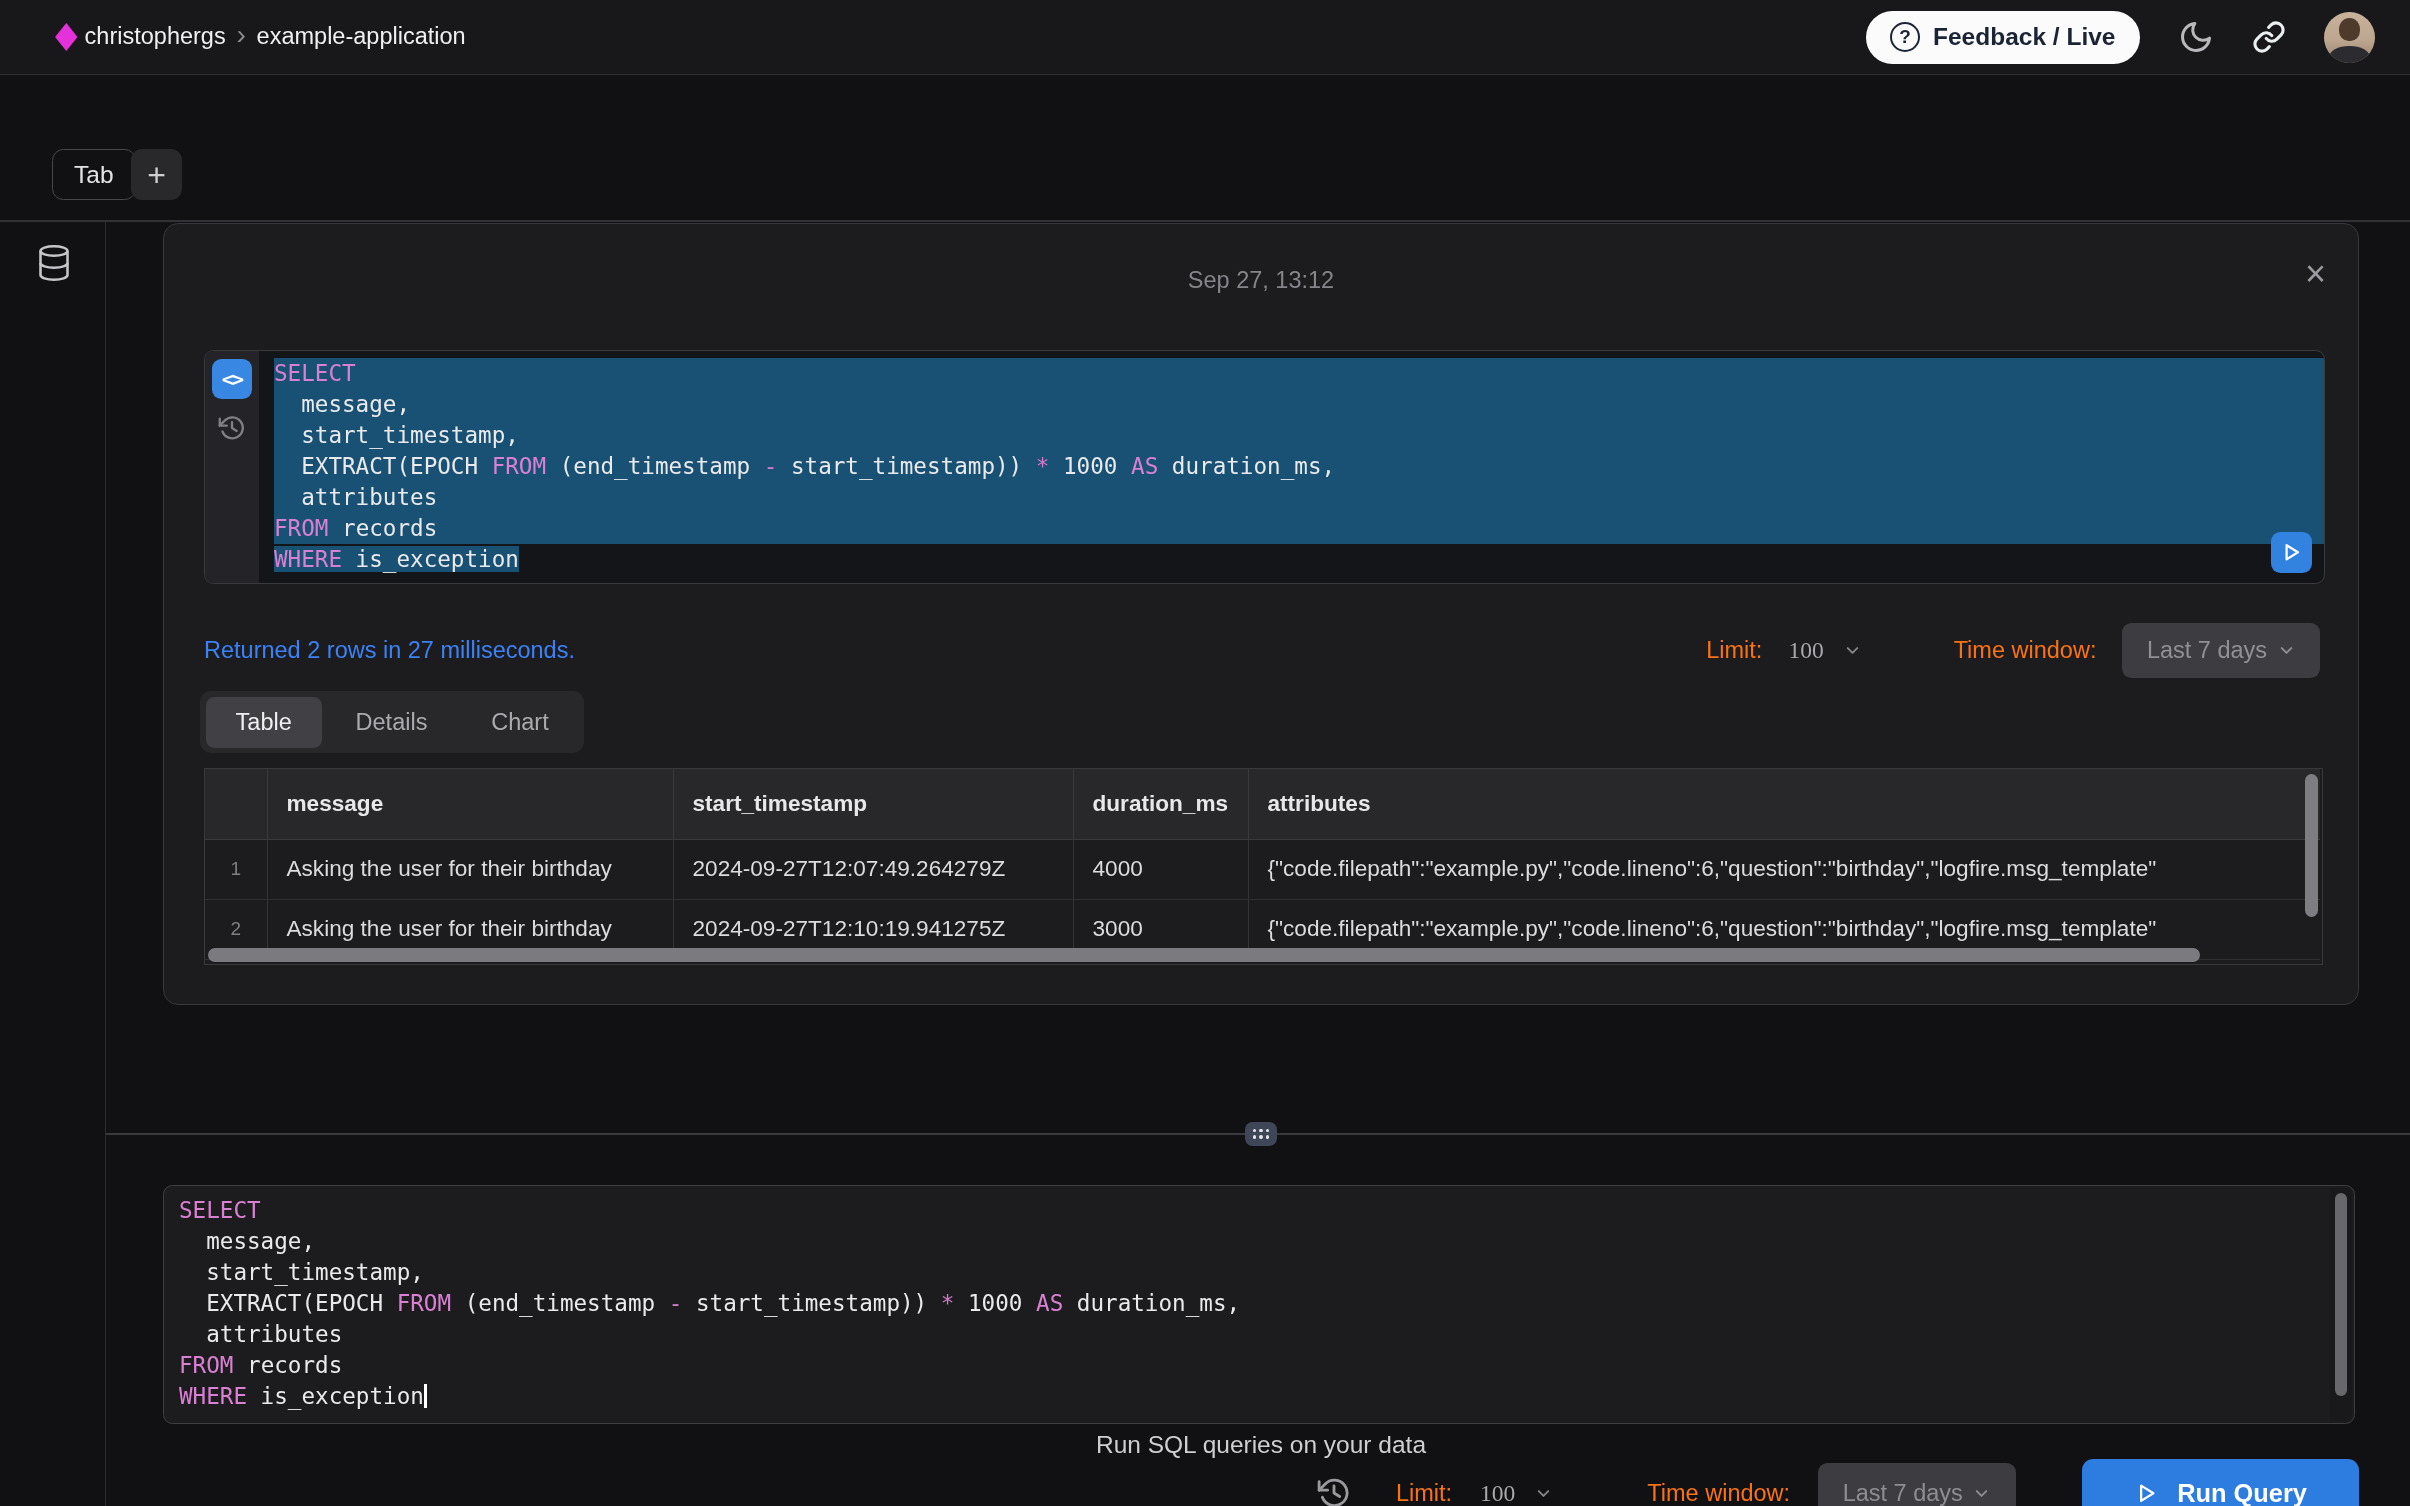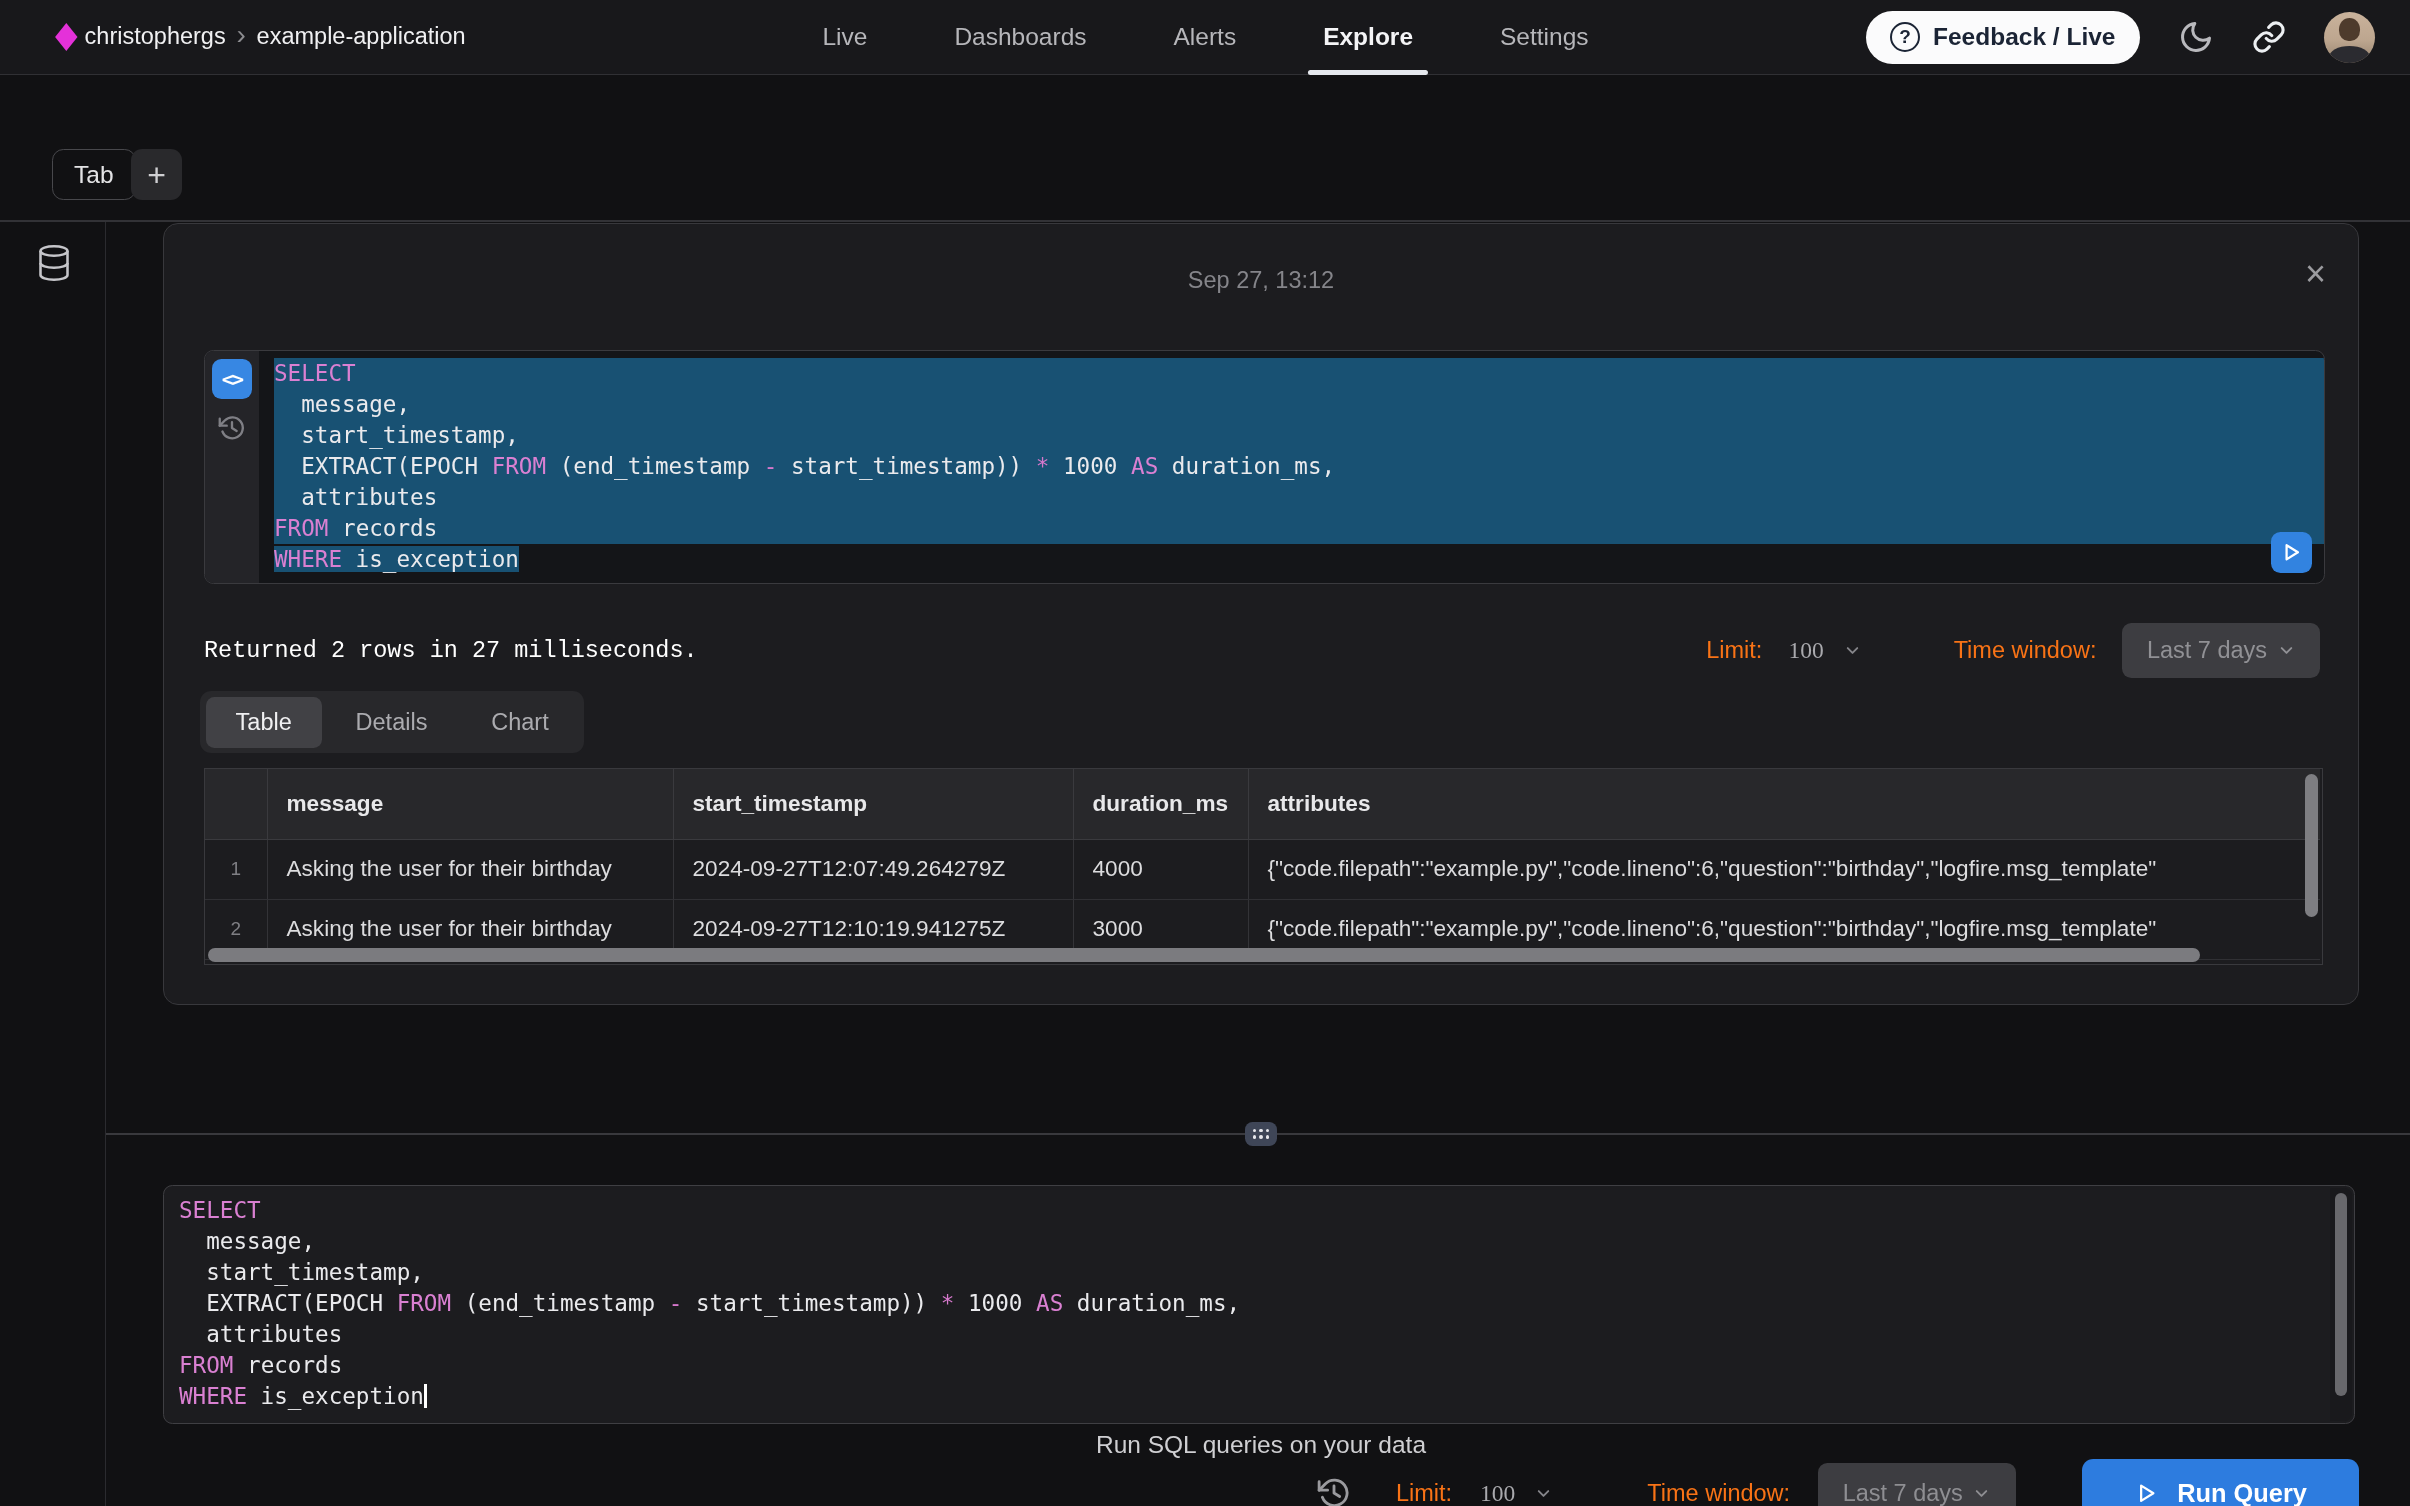--- a/index.html
+++ b/index.html
@@ -55,21 +55,21 @@
   .code-line { white-space: pre; }
   .sel-line { background: #185173; }
   .sel-text { background: #185173; }
   .tok-kw { color: #da80d2; }
   .tok-op { color: #d678cc; }
   .tok-pl { color: #eaeaed; }
   .caret { display: inline-block; width: 2.8px; height: 24.5px; background: #ffffff; vertical-align: -3.8px; }
   .run-mini { position: absolute; right: 12.2px; bottom: 10.4px; width: 41px; height: 41px; border-radius: 9.4px; background: #3283e0; display: flex; align-items: center; justify-content: center; }
 
   .status-row { position: absolute; top: 398px; left: 40px; right: 38px; height: 56px; display: flex; align-items: center; }
-  .status-text { font-size: 23.5px; color: #ffffff; font-family: Liberation Mono, monospace; }
+  .status-text { font-size: 23.5px; color: #3b82f6; }
   .lbl { font-size: 23.5px; color: #f97316; }
   .dd { display: flex; align-items: center; gap: 19px; font-size: 23.5px; color: #a9a9ad; font-family: Liberation Serif, serif; }
   .dd .chev { color: #85858a; }
   .pill { height: 55px; border-radius: 9.4px; background: #3d3d41; padding: 0 24.5px; display: flex; align-items: center; gap: 9.4px; font-size: 23.5px; color: #919195; }
   .ctrl-group { margin-left: auto; display: flex; align-items: center; gap: 26px; }
   .gap-lg { margin-left: 66px; }
 
   .seg { position: absolute; top: 467px; left: 36px; display: inline-flex; background: #28282b; border-radius: 11.3px; padding: 5.6px; gap: 3.8px; }
   .seg button { height: 51px; padding: 4px 30px; border-radius: 8.5px; font-size: 23.5px; color: #ababaf; }
   .seg button.active { background: #414145; color: #f0f0f2; }
@@ -111,27 +111,20 @@
 <header class="topnav">
   <div class="brand">
     <svg width="22.6" height="28" viewBox="0 0 24 30">
       <polygon points="12,0 24,15 12,30 0,15" fill="#e431d9"></polygon>
     </svg>
     <span class="crumb">christophergs</span>
     <span class="crumb-sep">›</span>
     <span class="crumb">example-application</span>
   </div>
 
-  <nav class="nav-center">
-    <a class="nav-item">Live</a>
-    <a class="nav-item">Dashboards</a>
-    <a class="nav-item">Alerts</a>
-    <a class="nav-item active">Explore</a>
-    <a class="nav-item">Settings</a>
-  </nav>
 
   <div class="nav-right">
     <button class="feedback-btn">
       <span class="q-icon">?</span>
       <span>Feedback / Live</span>
     </button>
     <button class="icon-btn">
       <svg width="36" height="36" viewBox="0 0 24 24" fill="none" stroke="#b9b9bd" stroke-width="2" stroke-linecap="round" stroke-linejoin="round">
         <path d="M21 12.8A9 9 0 1 1 11.2 3a7 7 0 0 0 9.8 9.8z"></path>
       </svg>

